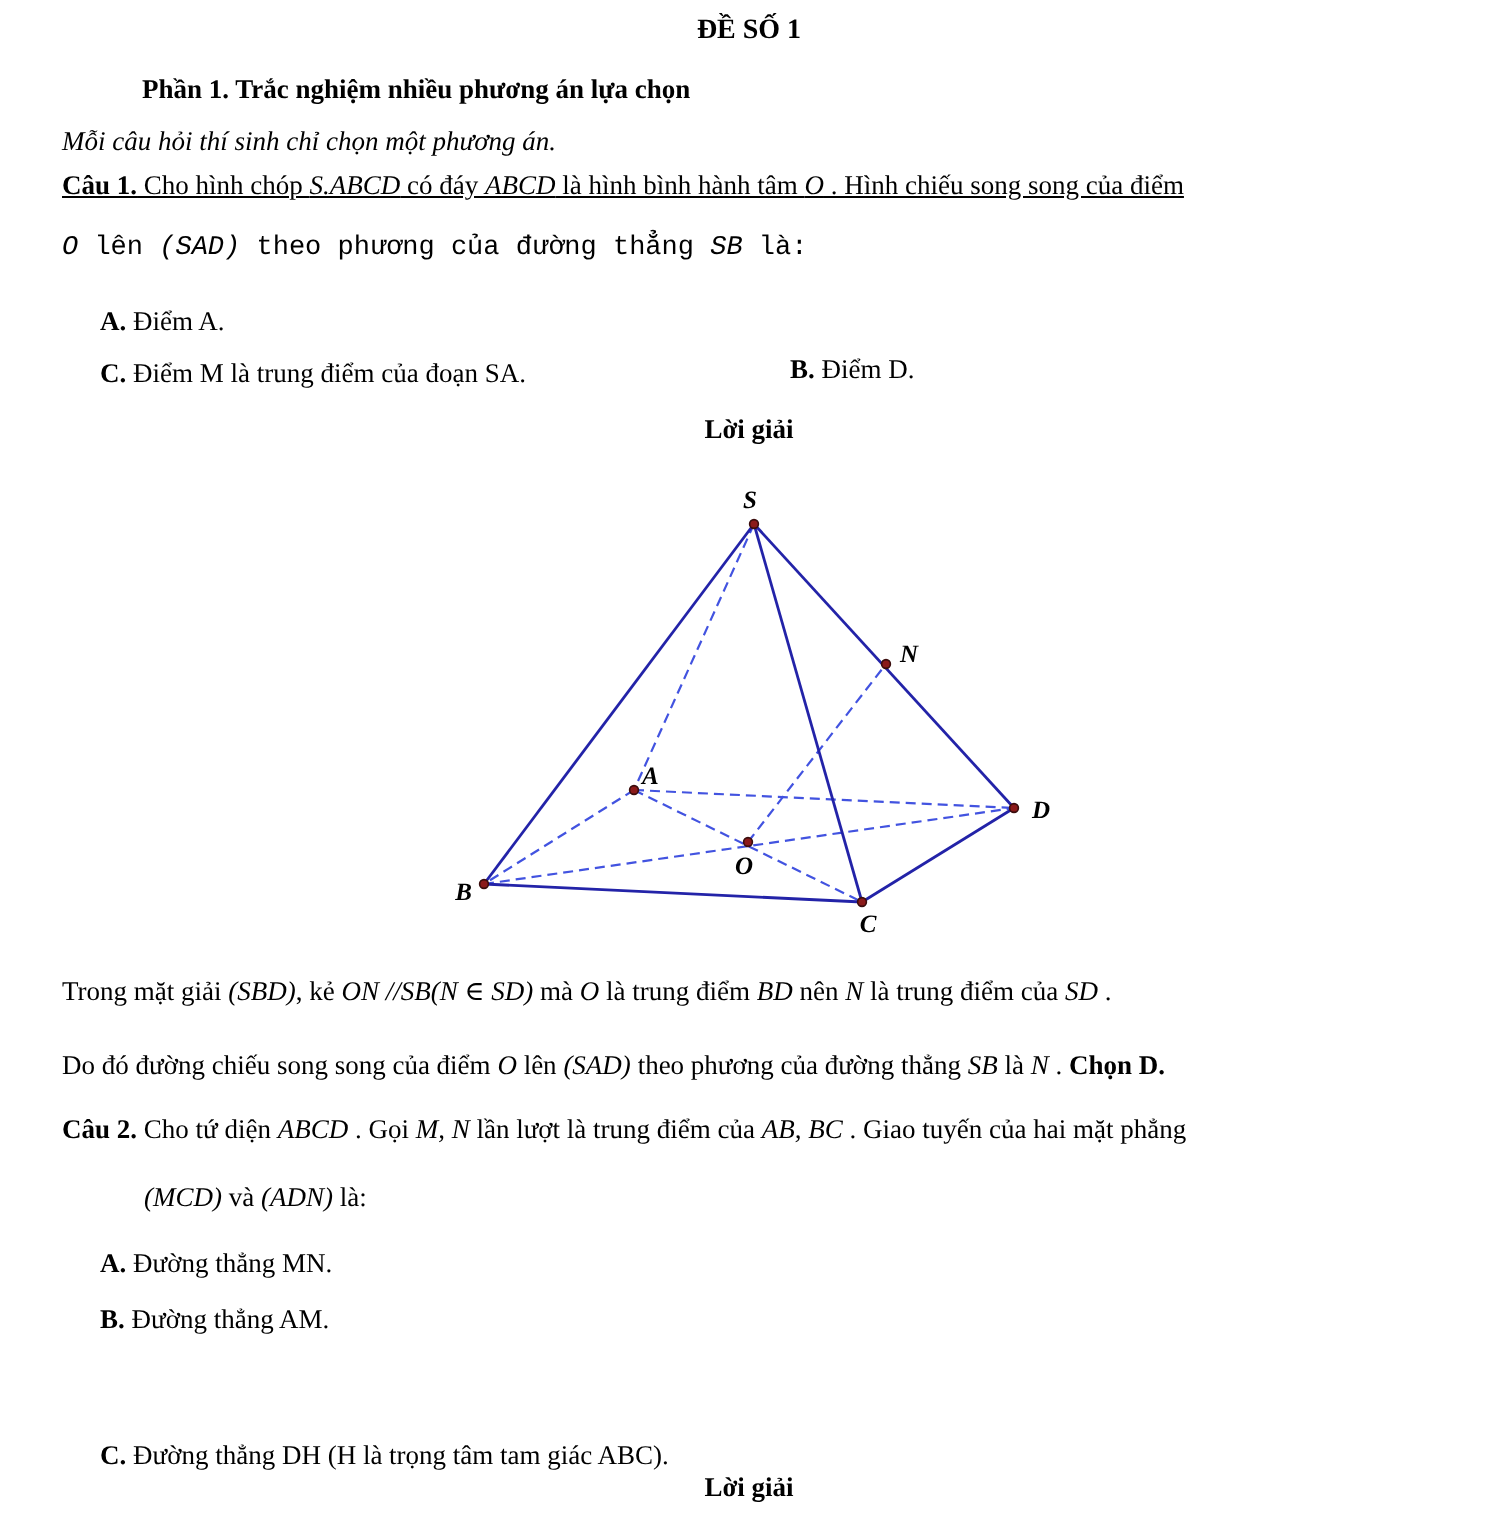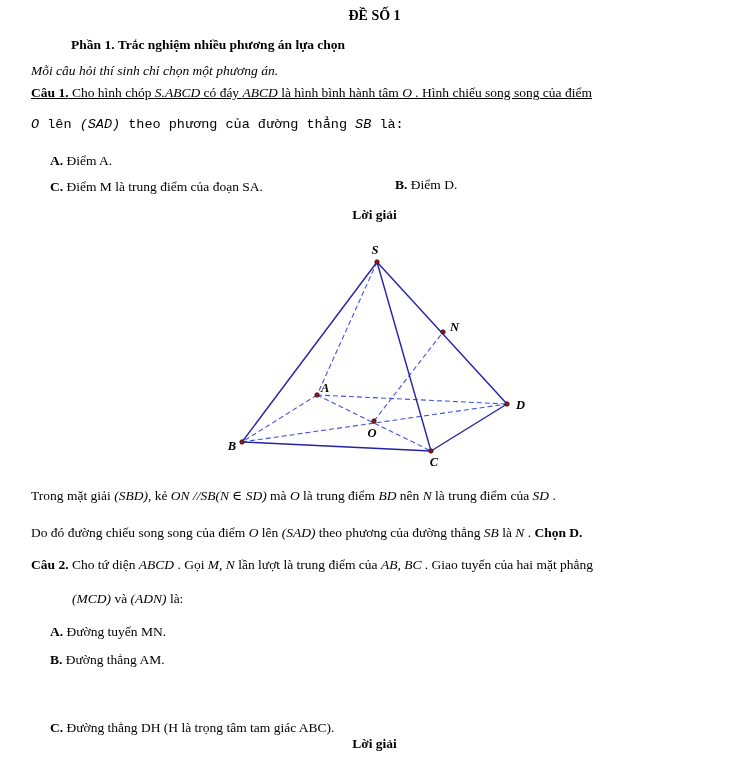--- a/index.html
+++ b/index.html
@@ -80,19 +80,19 @@
     </svg>
 
   <div class="line" style="left:31px;top:487px;"><span>Trong mặt giải </span><span class="m">(SBD)</span><span>, kẻ </span><span class="m">ON //SB</span><span class="m">(N ∈ SD)</span><span> mà </span><span class="m">O</span><span> là trung điểm </span><span class="m">BD</span><span> nên </span><span class="m">N</span><span> là trung điểm của </span><span class="m">SD</span><span> .</span></div>
 
   <div class="line" style="left:31px;top:524px;"><span>Do đó đường chiếu song song của điểm </span><span class="m">O</span><span> lên </span><span class="m">(SAD)</span><span> theo phương của đường thẳng </span><span class="m">SB</span><span> là </span><span class="m">N</span><span> . </span><span class="b">Chọn D.</span></div>
 
   <div class="line" style="left:31px;top:556px;"><span class="b">Câu 2.</span><span> Cho tứ diện </span><span class="m">ABCD</span><span> . Gọi </span><span class="m">M, N</span><span> lần lượt là trung điểm của </span><span class="m">AB, BC</span><span> . Giao tuyến của hai mặt phẳng</span></div>
 
   <div class="line" style="left:31px;top:590px;margin-left:41px;"><span class="m">(MCD)</span><span> và </span><span class="m">(ADN)</span><span> là:</span></div>
 
-  <div class="line" style="left:50px;top:623px;"><span class="b">A.</span><span> Đường tuyến MN.</span></div>
+  <div class="line" style="left:50px;top:623px;"><span class="b">A.</span><span> Đường thẳng MN.</span></div>
   <div class="line" style="left:50px;top:651px;"><span class="b">B.</span><span> Đường thẳng AM.</span></div>
   <div class="line" style="left:50px;top:719px;"><span class="b">C.</span><span> Đường thẳng DH (H là trọng tâm tam giác ABC).</span></div>
 
   <div class="line center b" style="top:735px;">Lời giải</div>
 
 </div>
 
 </body></html>

